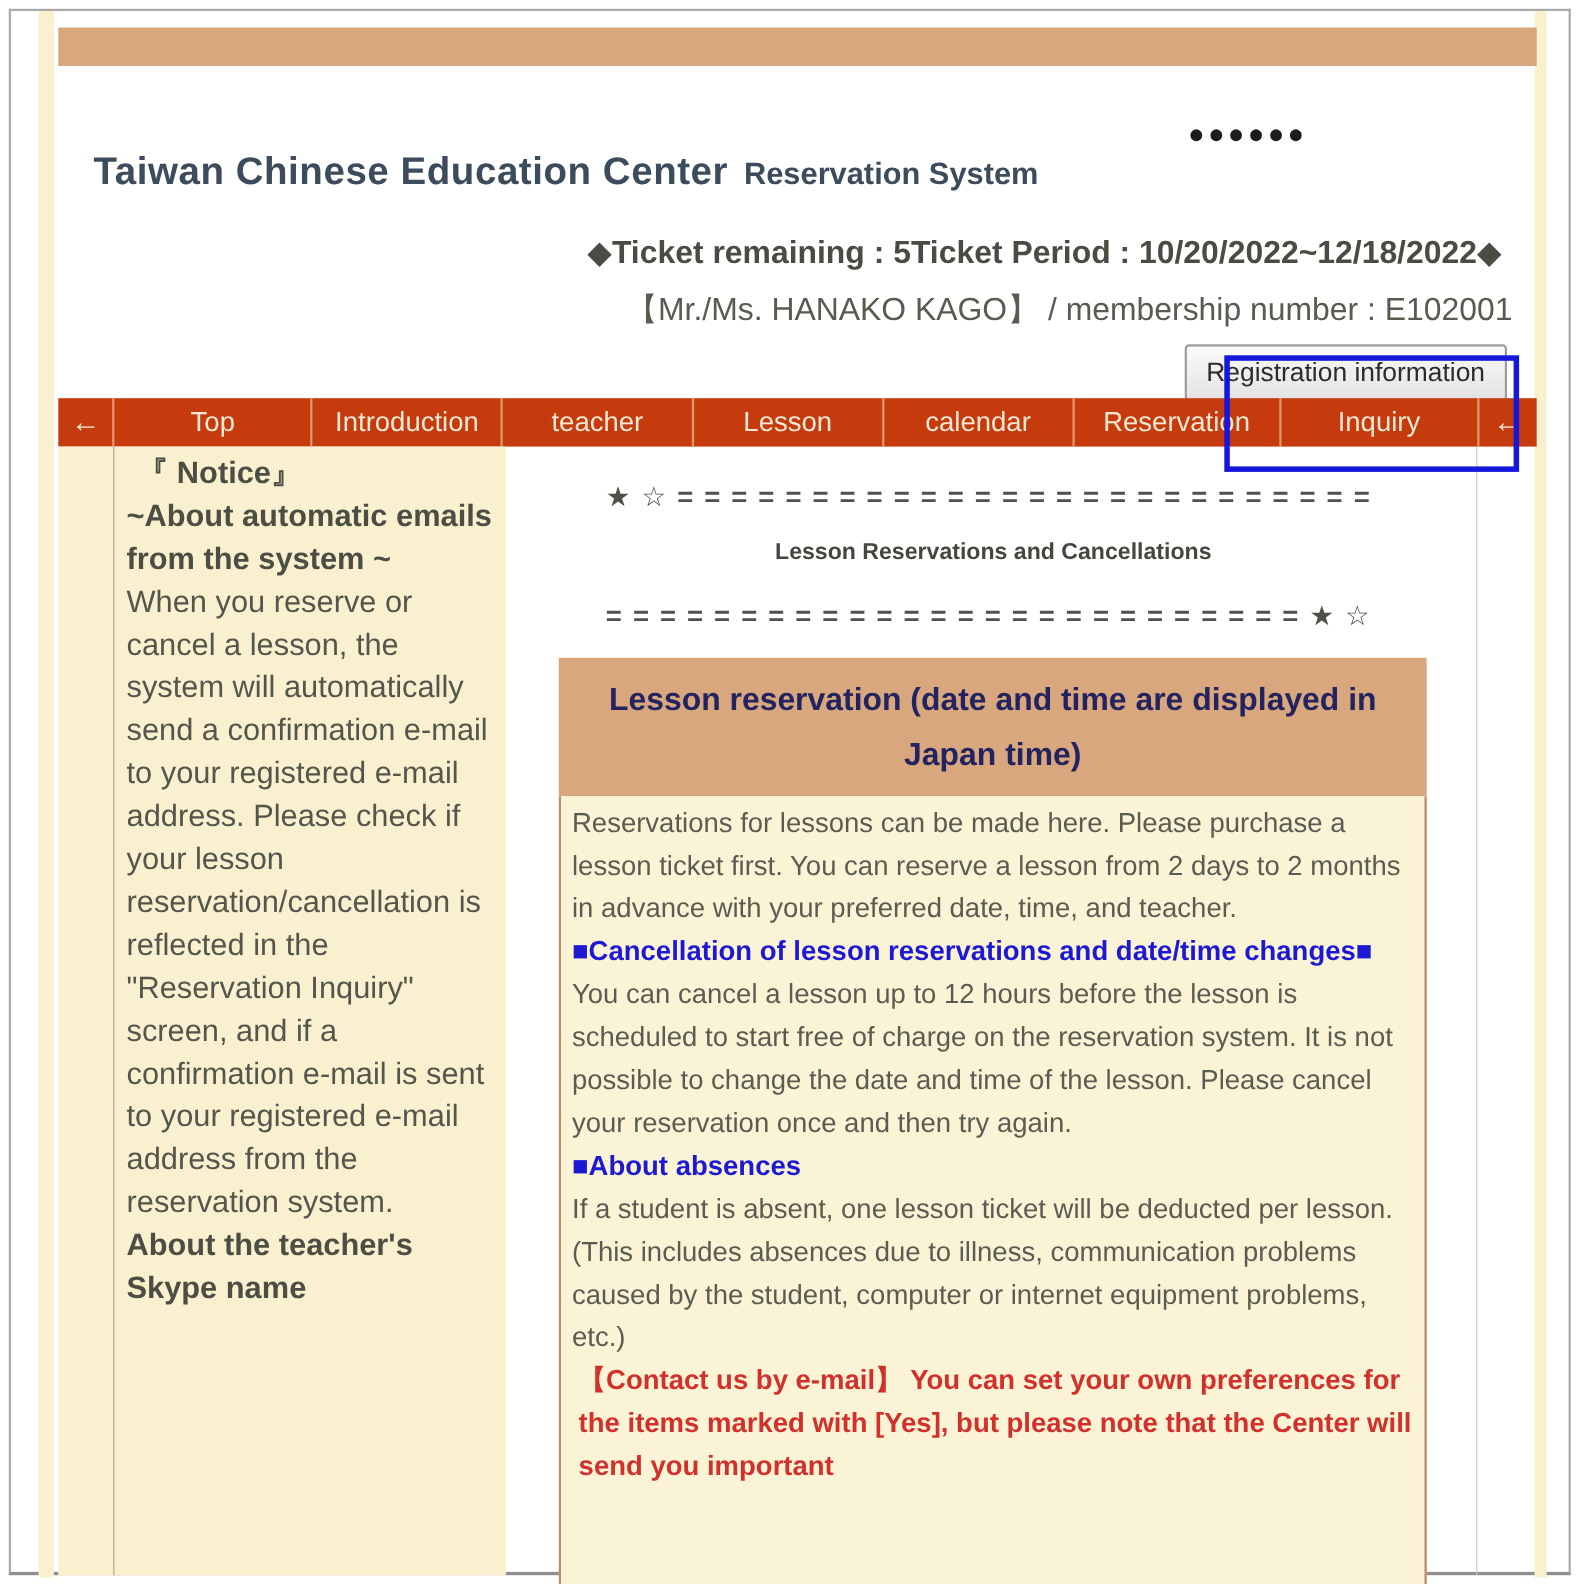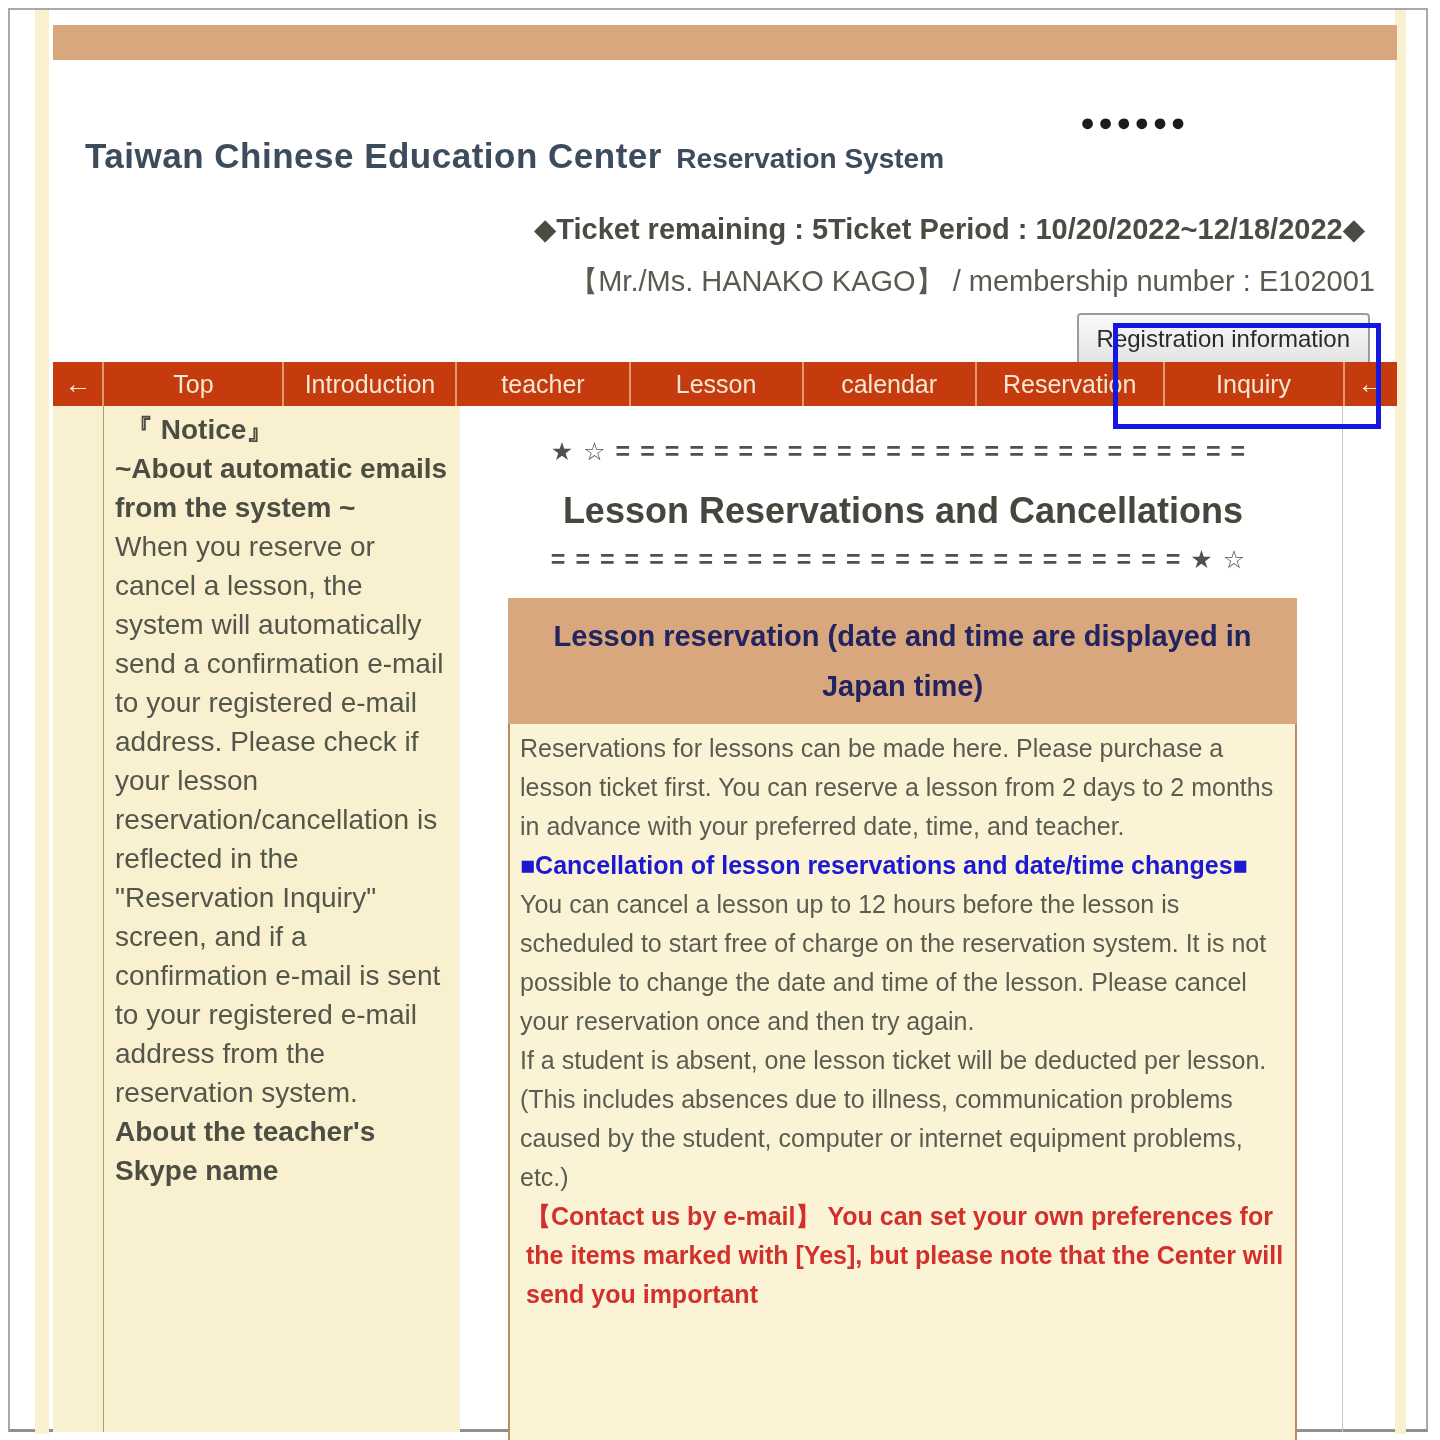--- a/index.html
+++ b/index.html
@@ -51,21 +51,21 @@
   .sidebar-text{left:115px;top:410px;width:338px;font-size:28px;line-height:39px;color:#54554b;}
   .sb-bold{font-weight:bold;color:#4c4d43;}
   .sb-notice{padding-left:10px;}
   
   .gridline-right{left:1342px;top:406px;width:1px;height:1026px;background:#c6c6c6;}
   
   .divider{left:508px;top:437px;width:790px;text-align:center;font-size:25px;font-weight:bold;
            color:#50514a;letter-spacing:10px;white-space:nowrap;}
   .divider-bottom{top:545px;}
   .section-title{left:508px;top:490px;width:790px;text-align:center;
-                 font-size:36px;font-weight:bold;color:#45463d;}
+                 font-size:21px;font-weight:bold;color:#45463d;}
   .lesson-box{left:508px;top:598px;width:789px;}
   .lesson-box-header{
     background:#d8a77d;color:#232360;font-size:29px;font-weight:bold;
     text-align:center;padding:13px 16px;line-height:50px;box-sizing:border-box;
   }
   .lesson-box-body{
     background:#fbf3d6;border:2px solid #bd8b5e;border-top:none;
     padding:5px 10px 24px 10px;font-size:25px;line-height:39px;color:#5b5c51;
     min-height:720px;box-sizing:border-box;
   }
@@ -123,18 +123,19 @@
 <div class="abs divider">★☆==========================</div>
 <div class="abs section-title">Lesson Reservations and Cancellations</div>
 <div class="abs divider divider-bottom">==========================★☆</div>
 
 <div class="abs lesson-box">
   <div class="lesson-box-header">Lesson reservation (date and time are displayed in Japan time)</div>
   <div class="lesson-box-body">
     <div>Reservations for lessons can be made here. Please purchase a lesson ticket first. You can reserve a lesson from 2 days to 2 months in advance with your preferred date, time, and teacher.</div>
     <div class="blue-head">■Cancellation of lesson reservations and date/time changes■</div>
     <div>You can cancel a lesson up to 12 hours before the lesson is scheduled to start free of charge on the reservation system. It is not possible to change the date and time of the lesson. Please cancel your reservation once and then try again.</div>
+    <div class="blue-head">■About absences</div>
     <div>If a student is absent, one lesson ticket will be deducted per lesson. (This includes absences due to illness, communication problems caused by the student, computer or internet equipment problems, etc.)</div>
     <div class="red-para">【Contact us by e-mail】 You can set your own preferences for the items marked with [Yes], but please note that the Center will send you important</div>
   </div>
 </div>
 
 <div class="abs highlight-box"></div>
 
 </body></html>

